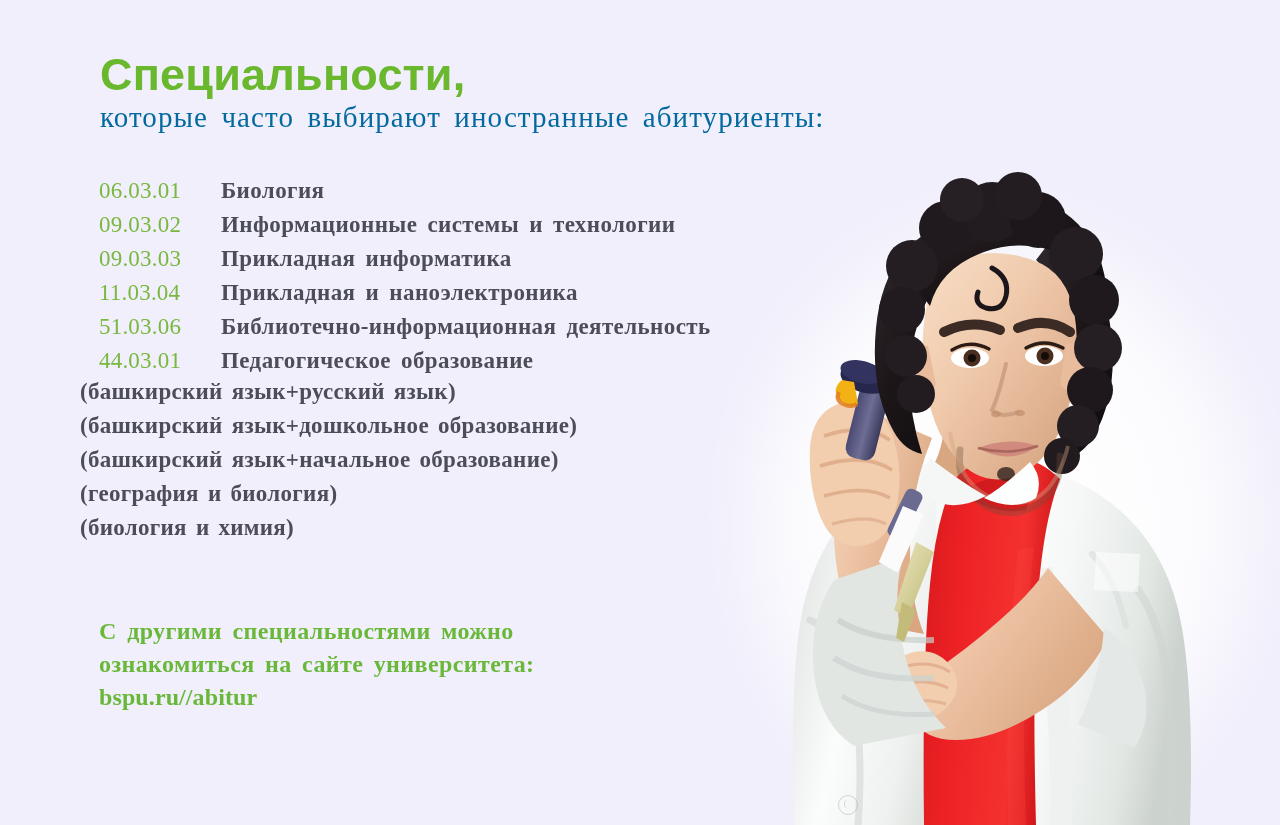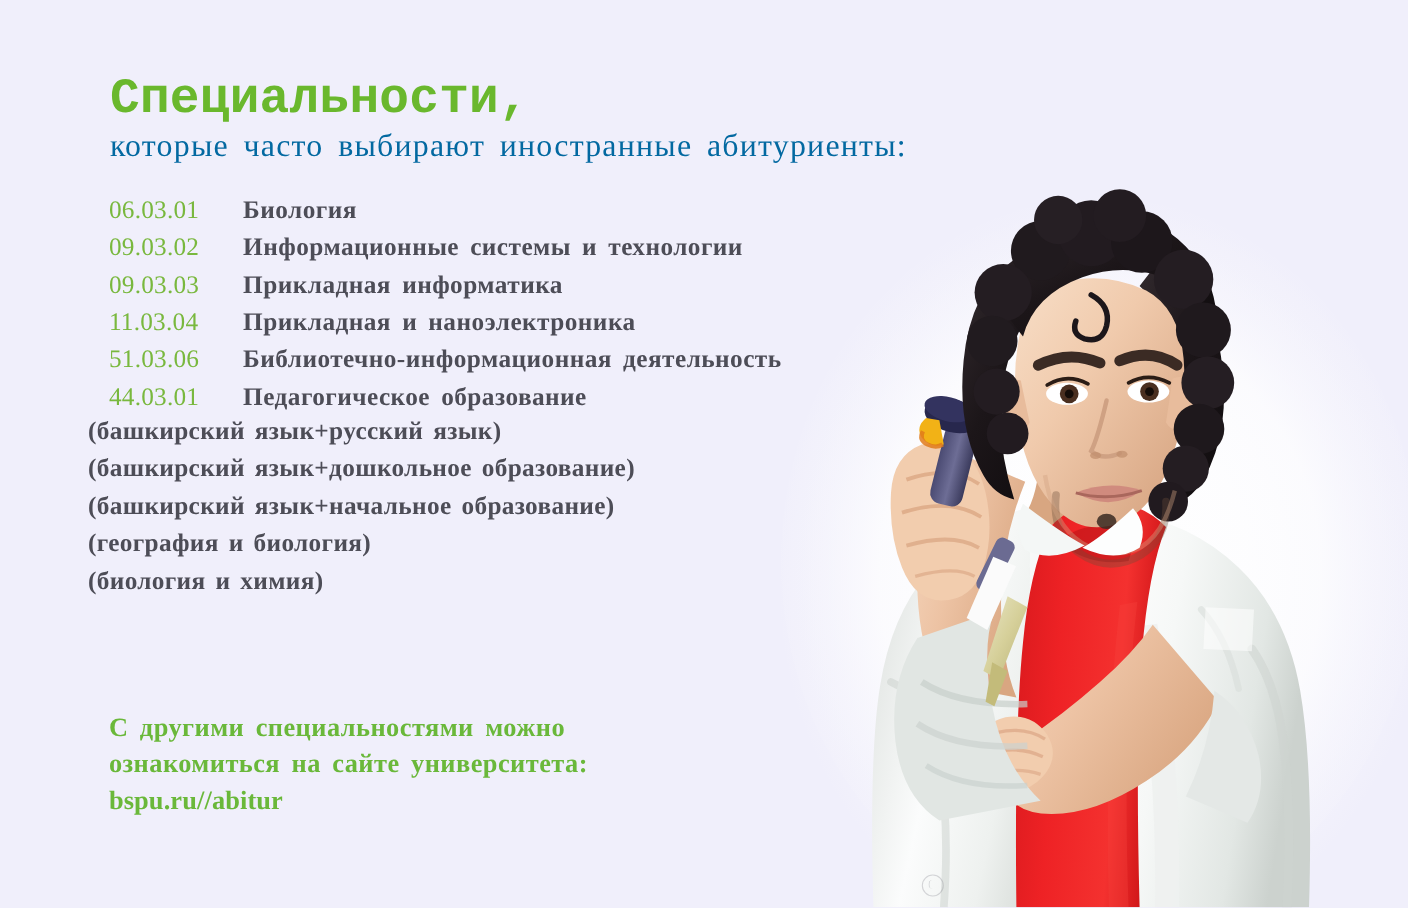--- a/index.html
+++ b/index.html
@@ -37,28 +37,27 @@
   }
 
   
   .headline {
     position: absolute;
     left: 100px;
     top: 52px;
     width: 980px;
   }
   .headline-main {
-    font-family: Liberation Mono, monospace;
+    font-family: Liberation Sans, sans-serif;
     font-size: 45px;
     font-weight: bold;
     color: #6ab82d;
     line-height: 1.04;
     letter-spacing: 0.2px;
     white-space: nowrap;
-    margin-top: 16px;
   }
   .headline-sub {
     font-family: "Liberation Serif", "DejaVu Serif", serif;
     font-size: 29px;
     font-weight: normal;
     color: #0369a1;
     line-height: 1.28;
     letter-spacing: 1.1px;
     word-spacing: 5px;
     white-space: nowrap;
@@ -112,21 +111,21 @@
     line-height: 34px;
     letter-spacing: 0.3px;
     word-spacing: 3px;
     white-space: nowrap;
   }
 
   
   .footer-note {
     position: absolute;
     left: 99px;
-    top: 646px;
+    top: 615px;
     width: 560px;
   }
   .footer-line {
     font-family: "Liberation Serif", "DejaVu Serif", serif;
     font-size: 24px;
     font-weight: bold;
     color: #6ab83a;
     height: 33px;
     line-height: 33px;
     letter-spacing: 0.4px;

